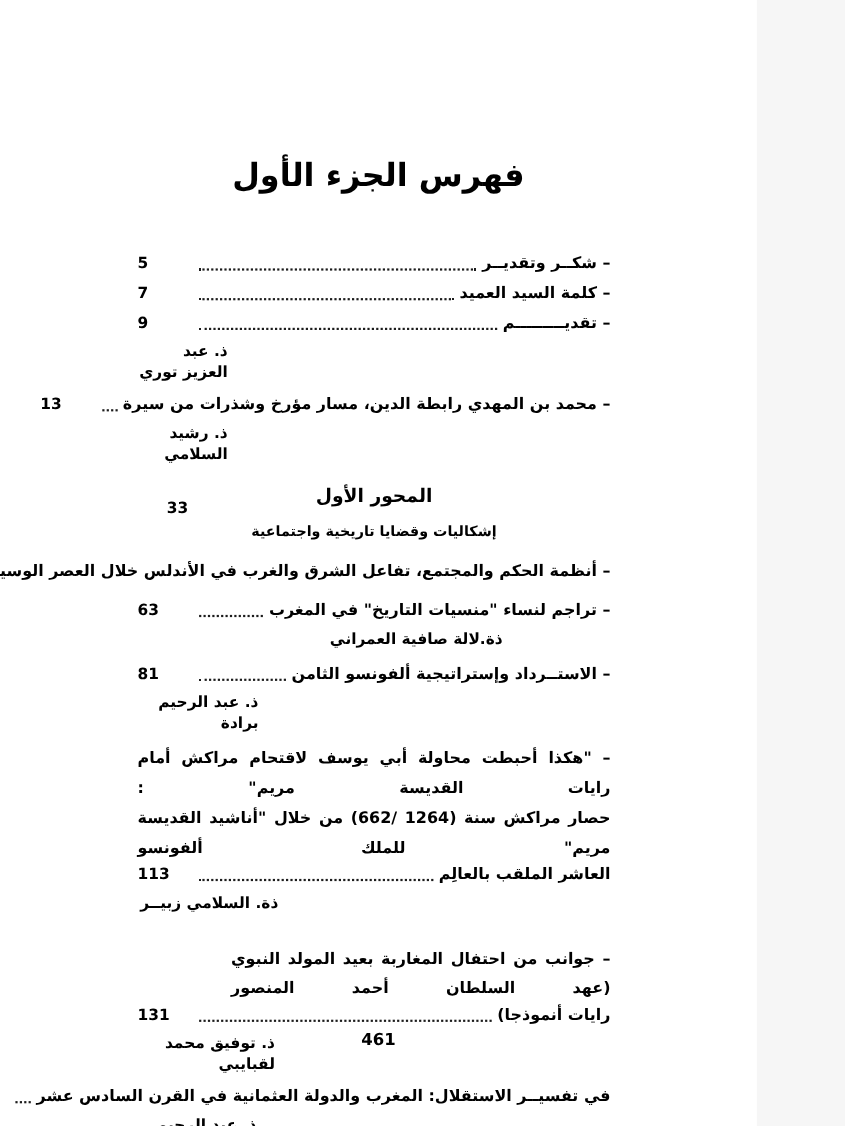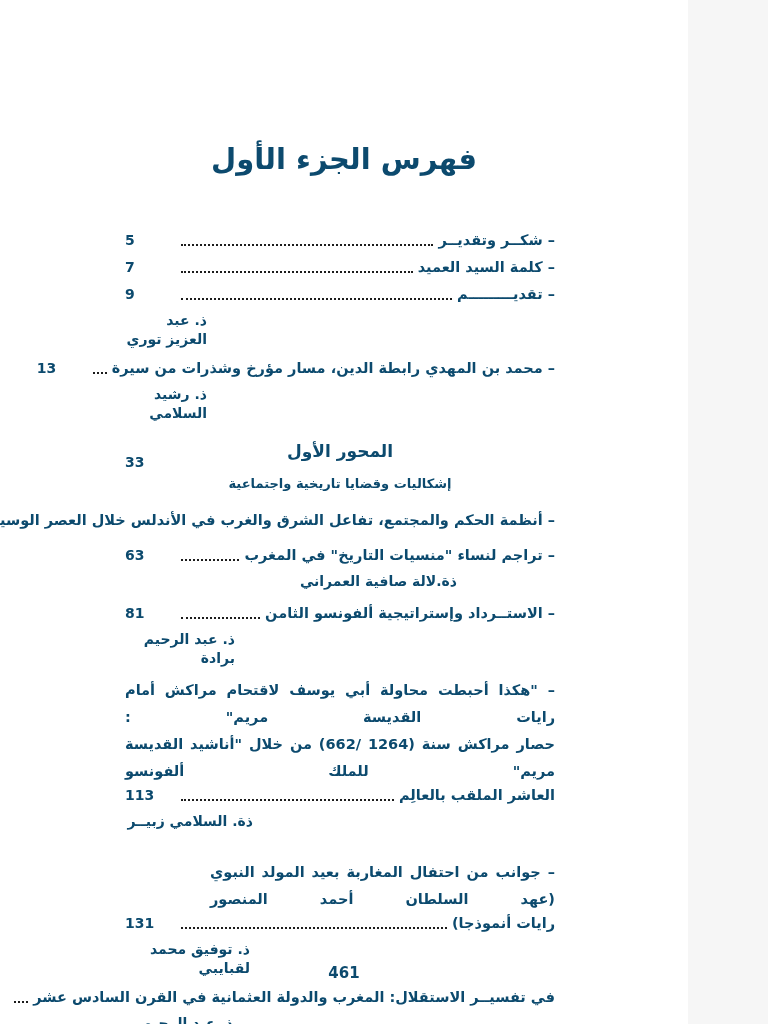--- a/index.html
+++ b/index.html
@@ -1,48 +1,48 @@
 <!DOCTYPE html>
 <html lang="ar"><head>
 <meta charset="utf-8">
 <style>
   html,body { margin:0; padding:0; }
   body { width:768px; height:1024px; background:#f6f6f6; font-family:"DejaVu Sans",sans-serif; }
   .page {
     position:relative; width:688px; height:1024px; background:#ffffff;
-    color:#0c4a6e; font-weight:bold; overflow:hidden;
+    color:#000000; font-weight:bold; overflow:hidden;
   }
   .doc-title {
     position:absolute; top:142px; left:0; right:0;
     text-align:center; font-size:29px; letter-spacing:0.5px; direction:rtl;
   }
   .toc {
     position:absolute; top:230px; right:133px; left:125px;
     direction:rtl; font-size:14.5px;
   }
   .row { display:flex; align-items:flex-end; direction:rtl; margin-bottom:7px; line-height:20px; }
   .row .t { white-space:nowrap; flex-shrink:0;text-align:center; }
   .leader {
     flex:1 1 auto; min-width:14px; height:0;
     border-bottom:2.5px dotted #1c1c1c; margin:0 5px 4px 10px;
   }
   .num { direction:ltr; text-align:left; min-width:46px; flex-shrink:0; font-size:14px; }
   .author { direction:rtl; line-height:19px; margin-bottom:9px; font-size:14px; }
   .section { position:relative; text-align:center; margin:16px 0 14px; direction:rtl; }
   .section .heading { font-size:17px; line-height:24px; margin-bottom:9px; }
   .section .subheading { font-size:13px; line-height:24px; }
-  .section .num { position:absolute; left:0; top:15px; }
+  .section .num { position:absolute; left:0; top:15px;text-align:right; }
   .ml { direction:rtl; margin-bottom:7px; }
   .ml .fill {
     text-align:justify; text-align-last:justify; line-height:27px; white-space:nowrap0;
   }
   .ml .fill.indent-left { padding-left:85px;margin-top:28px; }
   .footer-num {
     position:absolute; top:936px; left:0; right:0;
-    text-align:center; font-size:15px;margin-top:28px;
+    text-align:center; font-size:15px;
   }
 </style>
 </head>
 <body>
 
 <div class="page">
 
   <div class="doc-title">فهرس الجزء الأول</div>
 
   <div class="toc">

